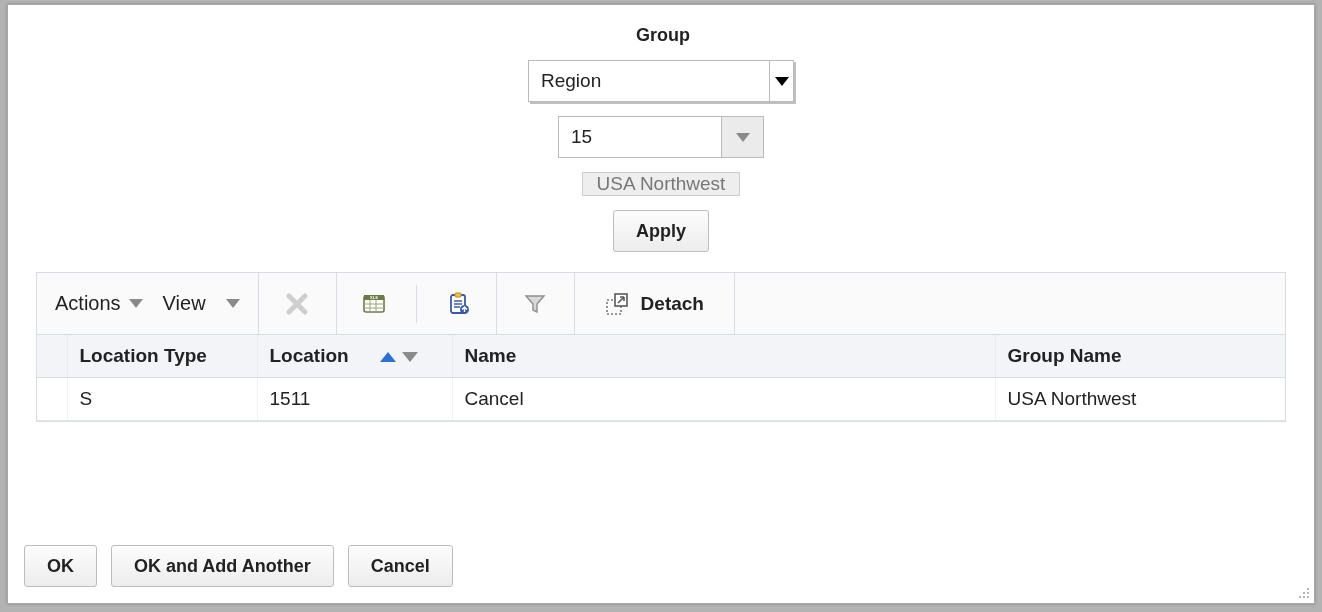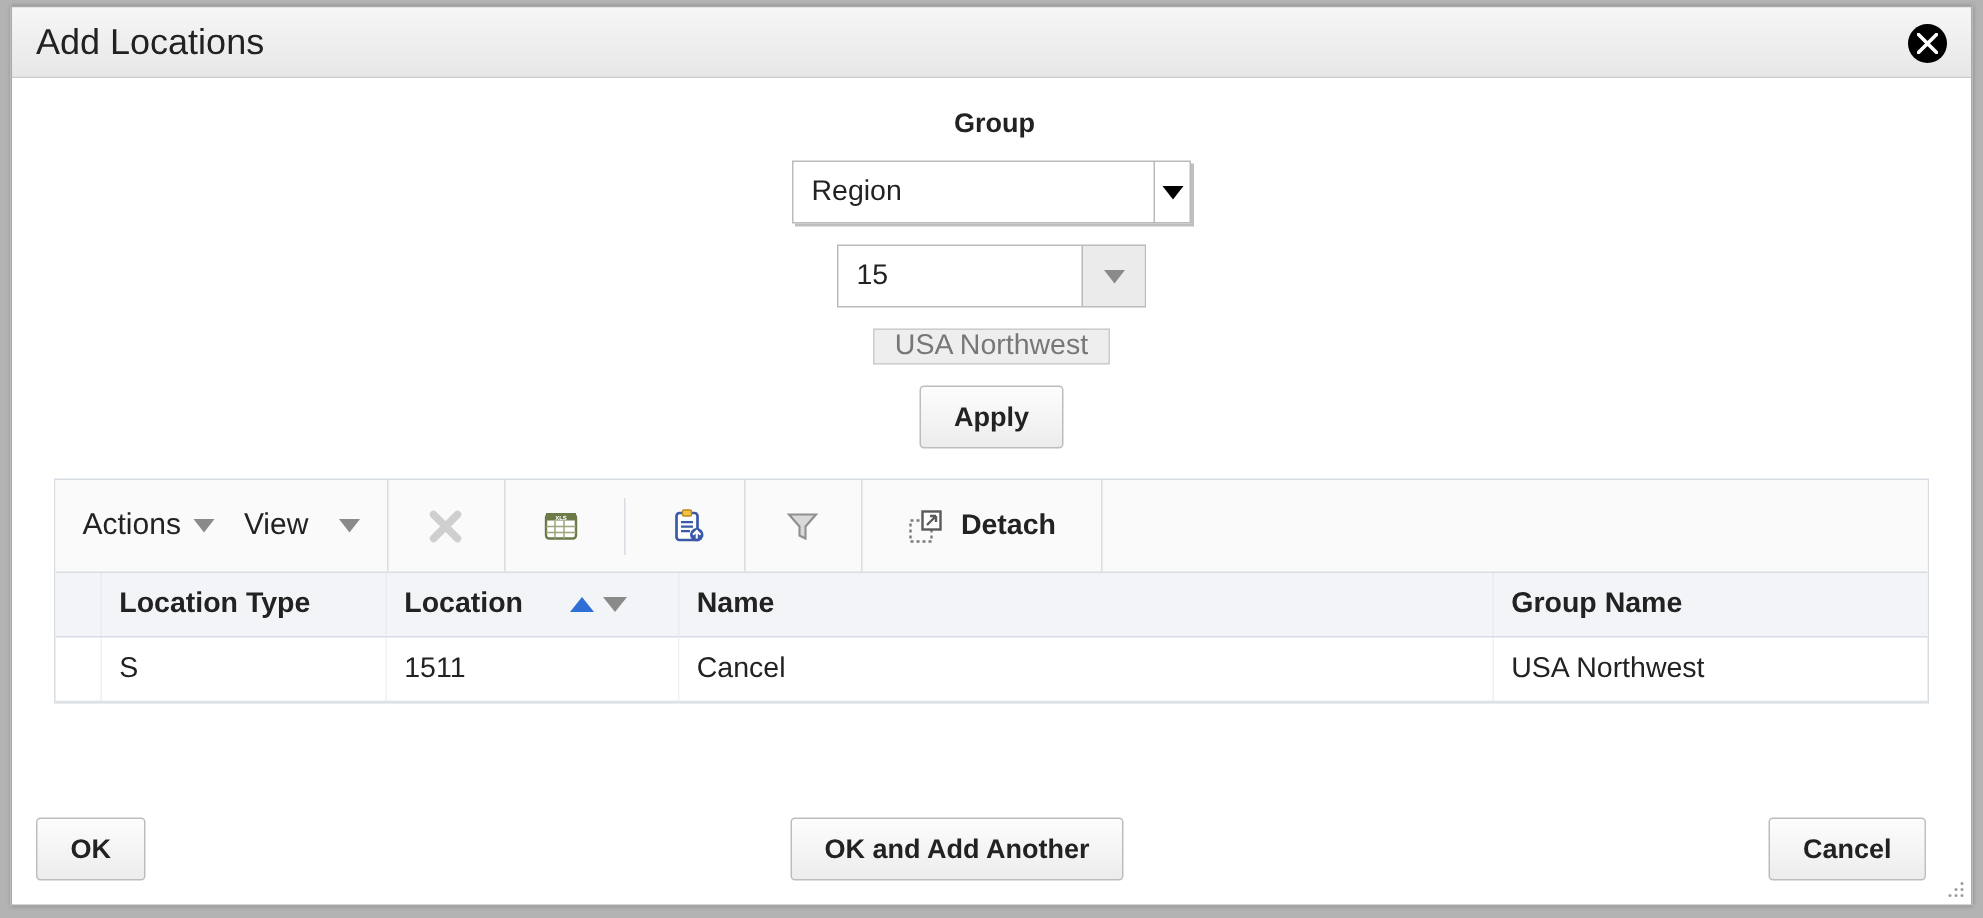--- a/index.html
+++ b/index.html
@@ -121,42 +121,34 @@
     width: 0; height: 0; border-left: 8px solid transparent; border-right: 8px solid transparent;
     border-bottom: 10px solid #2e6fd6;
   }
   .tri-down {
     width: 0; height: 0; border-left: 8px solid transparent; border-right: 8px solid transparent;
     border-top: 10px solid #8a8a8a;
   }
 
   .footer {
     margin-top: auto;
-    display: flex; justify-content: space-between; gap: 14px;
+    display: flex; justify-content: flex-start; gap: 14px;
     padding: 12px 30px 16px 16px;
     position: relative;
   }
   .resize-grip {
     position: absolute; right: 4px; bottom: 4px; width: 14px; height: 14px;
   }
   .resize-grip svg { width: 14px; height: 14px; }
 </style>
 </head>
 <body>
 
 <div class="modal">
 
-  <div class="modal-header">
-    <div class="modal-title">Add Locations</div>
-    <div class="close-btn">
-      <svg viewBox="0 0 14 14">
-        <path d="M1 1 L13 13 M13 1 L1 13" stroke="#fff" stroke-width="2.4" stroke-linecap="round"></path>
-      </svg>
-    </div>
-  </div>
 
   <div class="filter-row">
     <span class="lbl">Group</span>
 
     <div class="dd dd-region">
       <span class="dd-text">Region</span>
       <span class="dd-arrow">
           <span class="caret-down black"></span>
         </span>
     </div>

